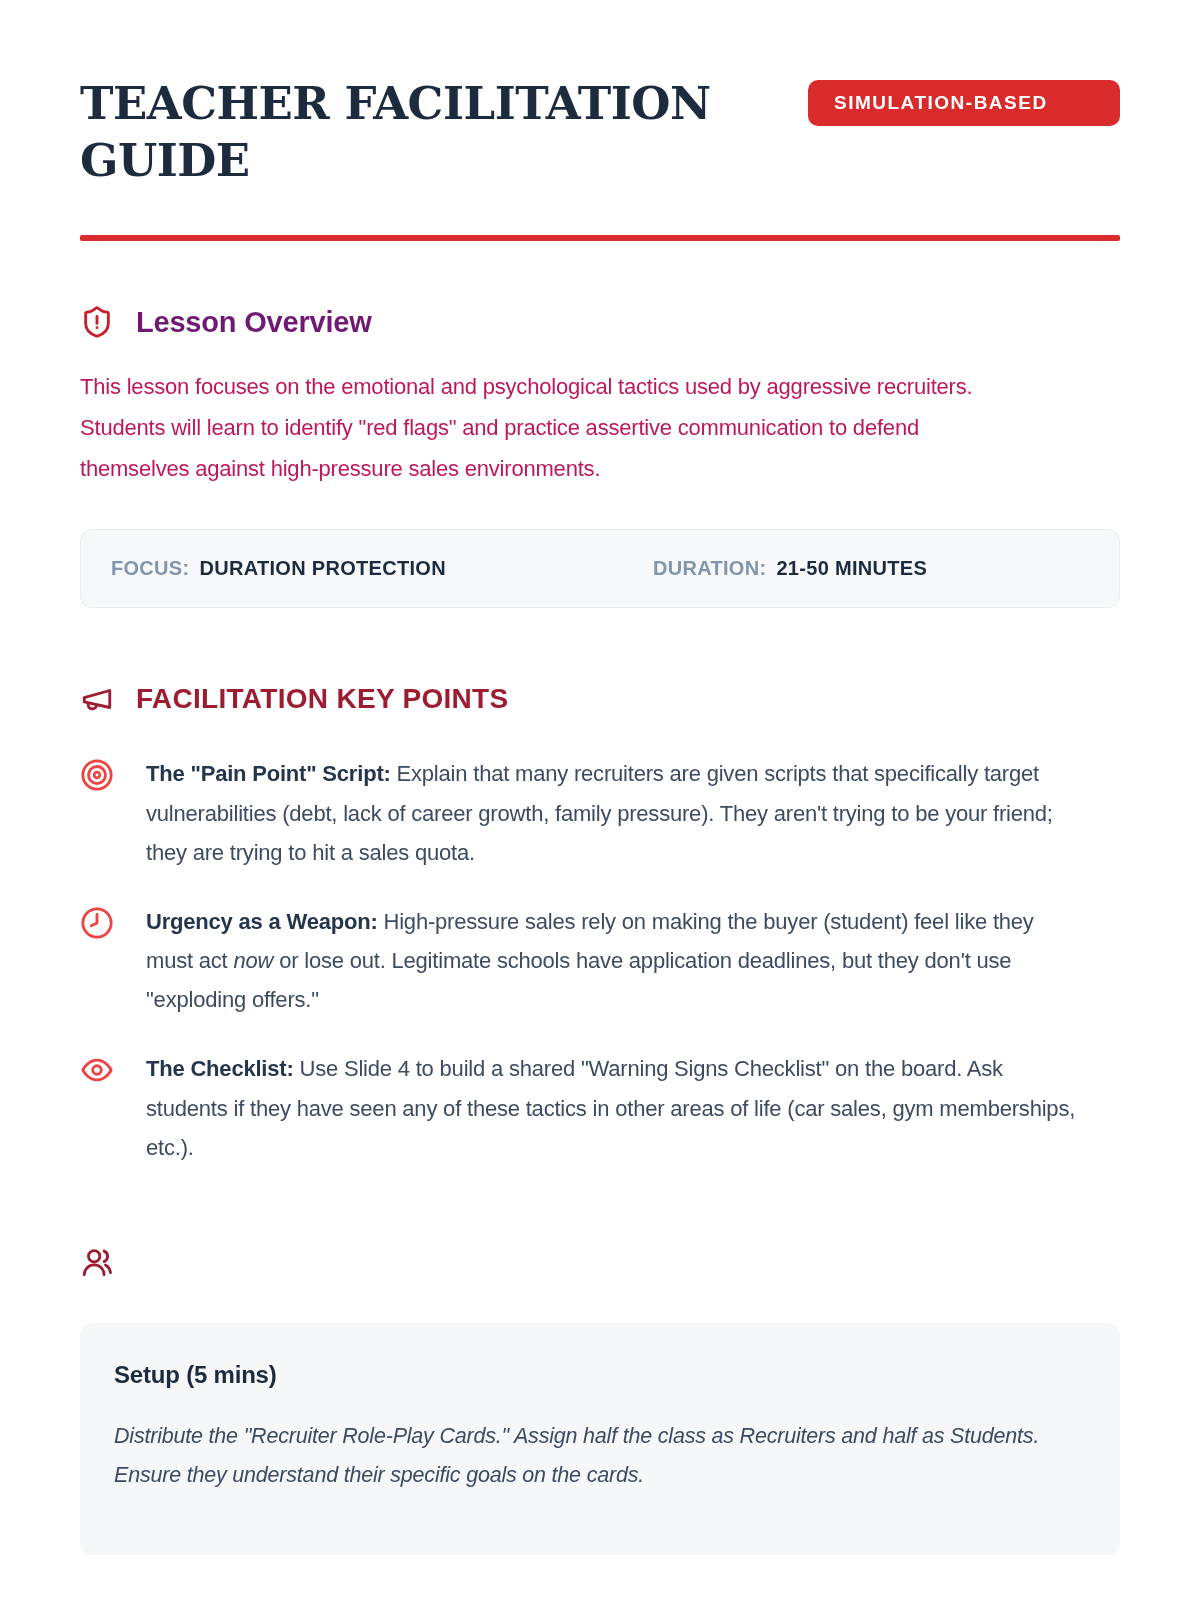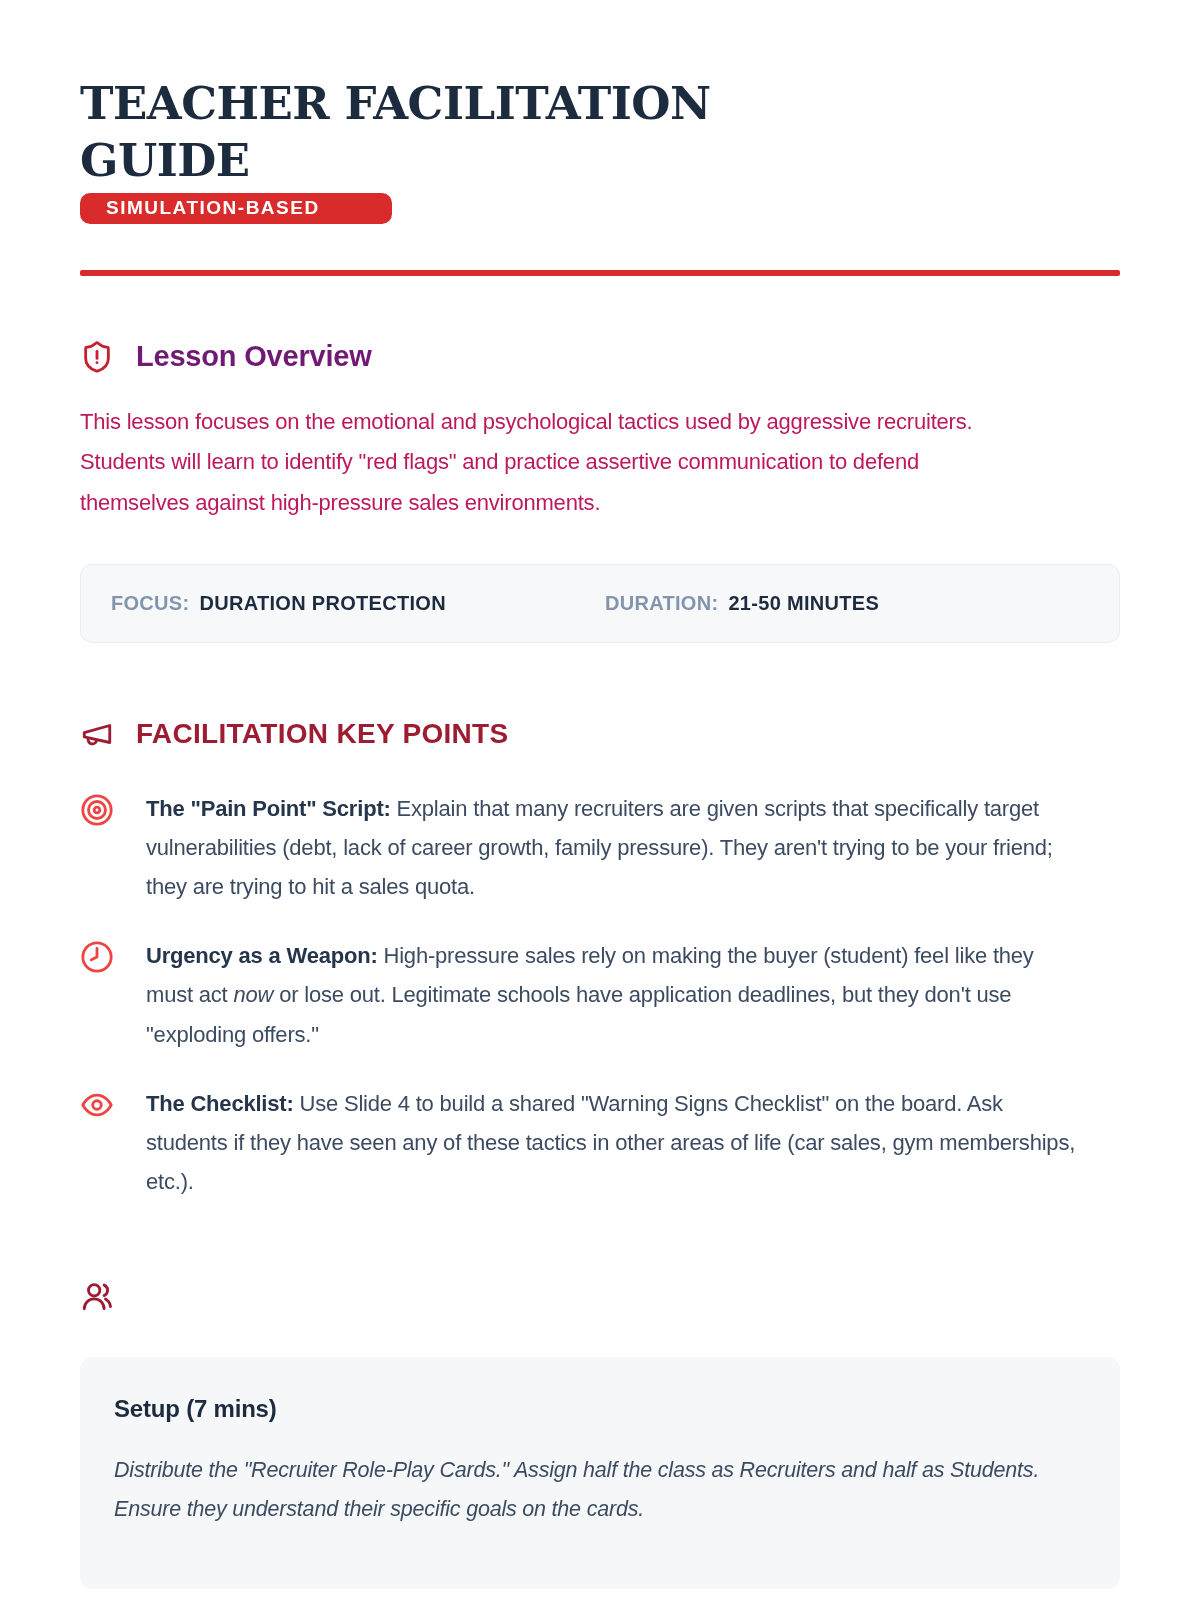--- a/index.html
+++ b/index.html
@@ -2,38 +2,38 @@
 <html><head>
 <meta charset="utf-8">
 <style>
   * { margin: 0; padding: 0; box-sizing: border-box; }
   html, body { width: 1200px; height: 1600px; overflow: hidden; background: #ffffff; }
   body { font-family: "Liberation Sans", sans-serif; color: #3c4b61; }
 
   .page { padding: 76px 80px 0 80px; }
 
   
-  .header-row { display: flex; justify-content: space-between; align-items: flex-start; flex-direction: column; }
+  .header-row { display: flex; justify-content: space-between; align-items: flex-start; }
   .page-title {
     font-family: "DejaVu Serif", serif;
     font-weight: 700;
     font-size: 45px;
     line-height: 1.26;
     color: #1d2b3e;
     max-width: 680px;
     letter-spacing: -0.5px;
   }
   .badge {
     background: #d92b2b;
     color: #ffffff;
     font-size: 19px;
     font-weight: 700;
     letter-spacing: 1.5px;
     line-height: 1.6;
-    padding: 0 26px;
+    padding: 8px 26px;
     border-radius: 10px;
     width: 312px;
     margin-top: 4px;
   }
   .subtitle { margin-top: 22px; font-size: 27px; color: #46566d; letter-spacing: -0.2px; }
   .divider { margin-top: 46px; height: 6px; background: #d92b2b; border-radius: 2px; }
 
   
   .section-heading { display: flex; align-items: center; gap: 22px; }
   .section-heading h2 { font-size: 29px; font-weight: 700; color: #701a75; letter-spacing: -0.2px; }
@@ -53,20 +53,21 @@
 
   
   .meta-bar {
     margin-top: 40px;
     background: #f6f8fa;
     border: 1px solid #e8edf2;
     border-radius: 12px;
     padding: 27px 30px;
     display: flex;
     align-items: center;
+    gap: 48px;
   }
   .meta-group { display: flex; gap: 10px; align-items: baseline; }
   .meta-group.first { width: 494px; }
   .meta-label { color: #8395ac; font-size: 20px; font-weight: 700; letter-spacing: 0.3px; }
   .meta-value { color: #1d2b3e; font-size: 20px; font-weight: 700; letter-spacing: 0.3px; }
 
   
   .kp-heading { margin-top: 74px; }
   .kp-list { margin-top: 38px; }
   .kp-item {
@@ -191,17 +192,17 @@
       <svg width="34" height="34" viewBox="0 0 24 24" fill="none" stroke="#9e1c31" stroke-width="2" stroke-linecap="round" stroke-linejoin="round">
         <circle cx="10" cy="8" r="4"></circle>
         <path d="M17 21a7 7 0 0 0-14 0"></path>
         <path d="M17 4.3a4 4 0 0 1 0 7.4"></path>
         <path d="M21.5 19.5a7 7 0 0 0-3.5-5.4"></path>
       </svg>
     </span>
   </div>
 
   <div class="setup-box">
-    <div class="setup-title">Setup (7 mins)</div>
+    <div class="setup-title">Setup (5 mins)</div>
     <p class="setup-body">Distribute the "Recruiter Role-Play Cards." Assign half the class as Recruiters and half as Students. Ensure they understand their specific goals on the cards.</p>
   </div>
 
 </div>
 
 </body></html>

